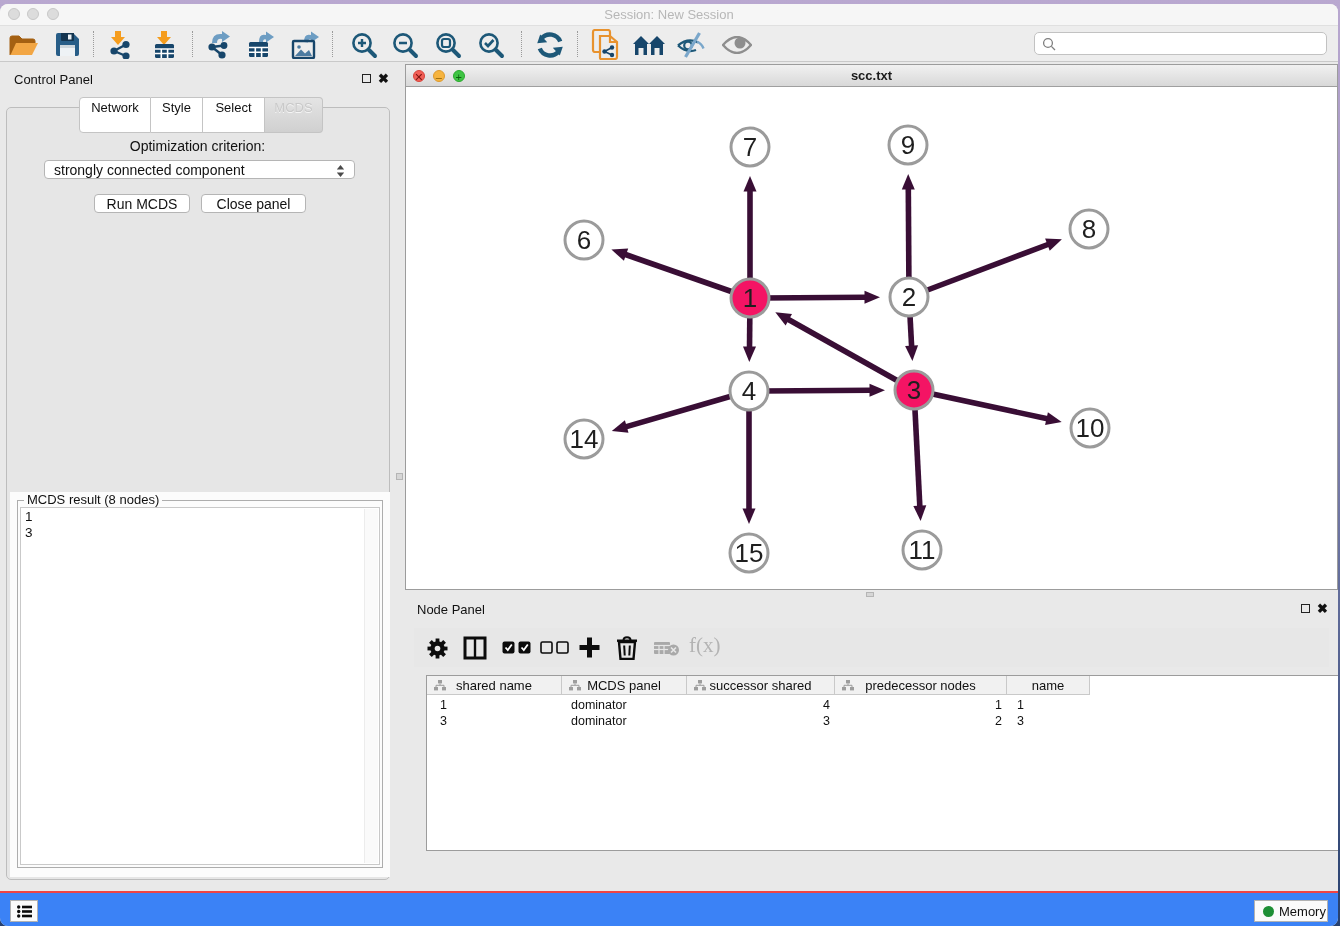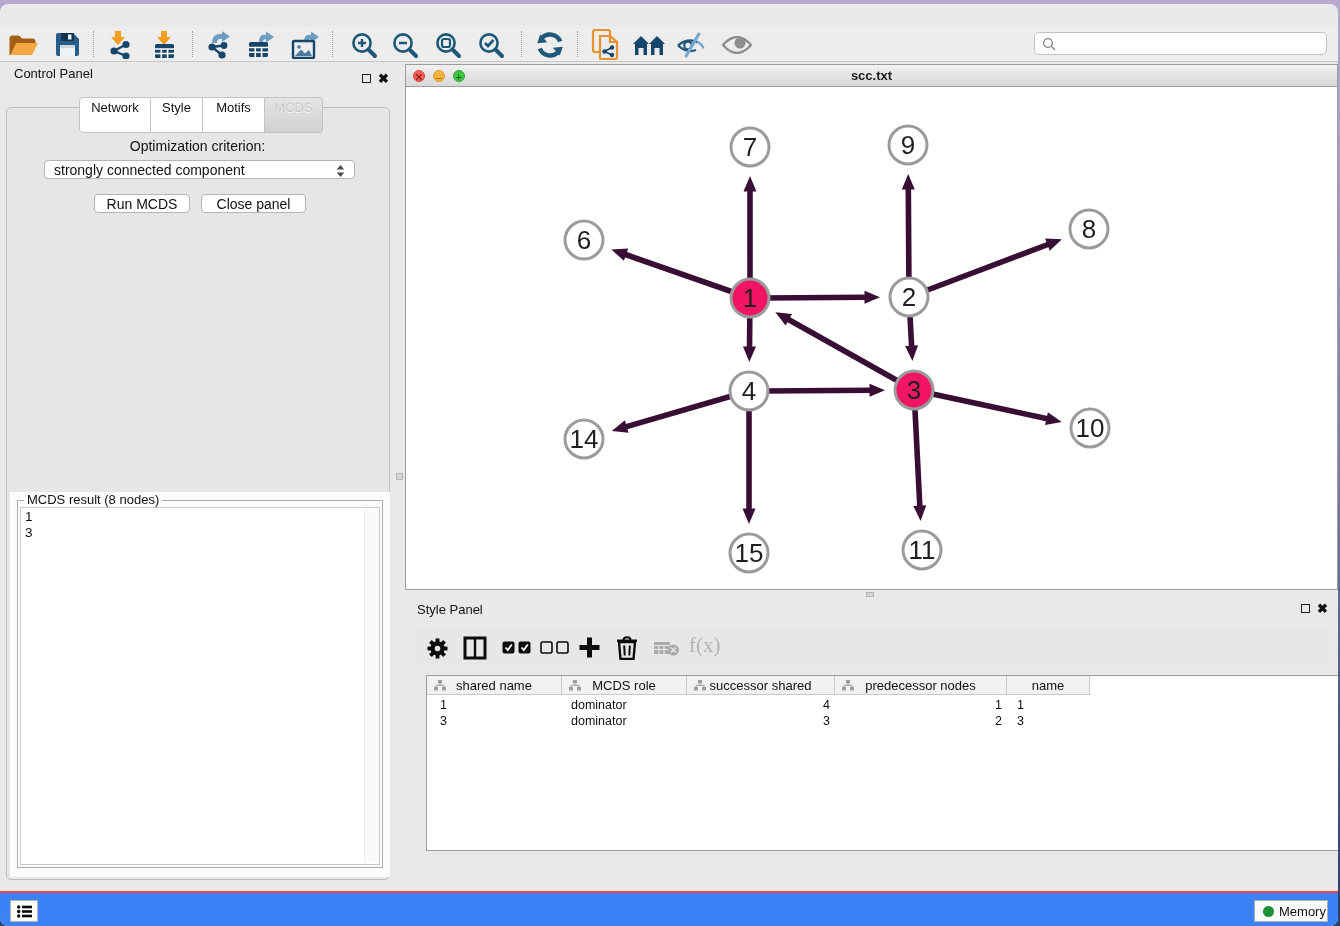--- a/index.html
+++ b/index.html
@@ -8,21 +8,21 @@
 .tl{position:absolute;top:3.5px;width:12px;height:12px;border-radius:50%;background:#dcdcdc;border:1px solid #c7c7c7}
 #wtitle{position:absolute;top:3px;width:100%;text-align:center;font-size:13px;color:#b7b7b7}
 #toolbar{position:absolute;left:0;top:22px;width:100%;height:36px;background:#ededed;border-bottom:1px solid #c9c9c9}
 .sep{position:absolute;top:5px;height:26px;width:0;border-left:1px dotted #9a9a9a}
 .ticon{position:absolute}
 #search{position:absolute;left:1034px;top:6px;width:293px;height:23px;background:#fff;border:1px solid #c2c2c2;border-radius:5px}
 #main{position:absolute;left:0;top:59px;width:100%;height:828px;background:#e9e9e9}
 #statusbar{position:absolute;left:0;top:887px;width:100%;height:47px;background:#3b82f6;border-top:2px solid #ef4444}
 
 #cp{position:absolute;left:0;top:0;width:395px;height:827px}
-#cptitle{position:absolute;left:14px;top:3px;font-size:13px;color:#111}
+#cptitle{position:absolute;left:14px;top:9px;font-size:13px;color:#111}
 .paneBtnSq{position:absolute;width:9px;height:9px;border:1.5px solid #222}
 .paneX{position:absolute;font-size:13px;font-weight:bold;color:#111}
 #cpbody{position:absolute;left:6px;top:44px;width:384px;height:773px;background:#e6e6e6;border:1px solid #bdbdbd;border-radius:5px}
 .tabrow{position:absolute;display:flex}
 .tab{height:36px;font-size:13px;text-align:center;line-height:20px;background:#fff;border:1px solid #c4c4c4;border-left:none;color:#111}
 .tab.first{border-left:1px solid #c4c4c4;border-radius:4px 0 0 4px}
 .tab.last{border-radius:0 4px 4px 0}
 .tab.sel{background:linear-gradient(#e4e4e4,#d0d0d0);color:#c9c9c9;text-shadow:0 1px 0 #f5f5f5}
 
 #netwin{position:absolute;left:405px;top:1px;width:933px;height:526px;border:1px solid #9c9c9c;background:#fff}
@@ -30,20 +30,26 @@
 .mtl{position:absolute;top:4.5px;width:12.5px;height:12.5px;border-radius:50%;font-size:11px;line-height:12px;text-align:center}
 
 #tp{position:absolute;left:405px;top:535px;width:933px;height:290px}
 #tptoolbar{position:absolute;left:9px;top:30px;width:915px;height:39px;background:#e7e7e7}
 #tbl{position:absolute;left:21px;top:77px;width:916px;height:176px;background:#fff;border:1px solid #9c9c9c}
 .th{position:absolute;top:0;height:19px;background:#f1f1f1;border-right:1px solid #c9c9c9;border-bottom:1px solid #c9c9c9;font-size:13px;text-align:center;line-height:19px;color:#111}
 .td{position:absolute;font-size:12.5px;color:#111;height:16px;line-height:16px}
 .hico{position:absolute;top:4px}
 </style></head><body>
 <div id="win">
+  <div id="titlebar">
+    <div class="tl" style="left:8px"></div>
+    <div class="tl" style="left:27px"></div>
+    <div class="tl" style="left:47px"></div>
+    <div id="wtitle">Session: New Session</div>
+  </div>
   <div id="toolbar">
     <svg class="ticon" style="left:9px;top:9px" width="30" height="21" viewBox="0 0 30 21">
       <path d="M1 20 L1 3 Q1 1 3 1 L10 1 L13 4 L24 4 Q26 4 26 6 L26 8" fill="#a46012" stroke="#a46012"></path>
       <path d="M1.5 20 L7 8 L29 8 L23 20 Z" fill="#f2a644"></path>
     </svg>
     <svg class="ticon" style="left:55px;top:6px" width="25" height="25" viewBox="0 0 25 25">
       <path d="M1 3 Q1 1 3 1 L18 1 L24 7 L24 22 Q24 24 22 24 L3 24 Q1 24 1 22 Z" fill="#275d87"></path>
       <path d="M6 1 L19 1 L19 8 Q19 9 18 9 L7 9 Q6 9 6 8 Z" fill="#13344f"></path>
       <rect x="13" y="2.5" width="3.5" height="5" fill="#eaf0f4"></rect>
       <rect x="5" y="13" width="15" height="11" fill="#eef2f5"></rect>
@@ -159,21 +165,21 @@
   </div>
   <div id="main">
     <div id="cp">
       <div id="cptitle">Control Panel</div>
       <div class="paneBtnSq" style="left:362px;top:11px"></div>
       <div class="paneX" style="left:378px;top:8px">✖</div>
       <div id="cpbody"></div>
       <div class="tabrow" style="left:79px;top:34px">
         <div class="tab first" style="width:72px">Network</div>
         <div class="tab" style="width:52px">Style</div>
-        <div class="tab" style="width:62px">Motifs</div>
+        <div class="tab" style="width:62px">Select</div>
         <div class="tab last sel" style="width:58px">MCDS</div>
       </div>
       <div style="position:absolute;left:0;top:75px;width:395px;text-align:center;font-size:14px;color:#111">Optimization criterion:</div>
       <div style="position:absolute;left:44px;top:97px;width:311px;height:19px;background:#fff;border:1px solid #b5b5b5;border-radius:4px;font-size:14px;line-height:18px;padding-left:9px;color:#111">strongly connected component
         <svg style="position:absolute;right:9px;top:4px" width="9" height="12" viewBox="0 0 9 12">
             <polygon points="4.5,0 8.2,4.4 0.8,4.4" fill="#4a4a4a"></polygon>
             <polygon points="4.5,12 8.2,7.6 0.8,7.6" fill="#4a4a4a"></polygon>
           </svg>
       </div>
       <div style="position:absolute;left:94px;top:131px;width:96px;height:19px;background:#fff;border:1px solid #b5b5b5;border-radius:4px;font-size:14px;line-height:18px;text-align:center;color:#111">Run MCDS</div>
@@ -242,21 +248,21 @@
 <text x="909" y="305" font-size="26" fill="#1f1f1f" text-anchor="middle">2</text>
 <text x="749" y="399" font-size="26" fill="#1f1f1f" text-anchor="middle">4</text>
 <text x="914" y="398" font-size="26" fill="#1f1f1f" text-anchor="middle">3</text>
 <text x="584" y="447" font-size="26" fill="#1f1f1f" text-anchor="middle">14</text>
 <text x="1090" y="436" font-size="26" fill="#1f1f1f" text-anchor="middle">10</text>
 <text x="749" y="561" font-size="26" fill="#1f1f1f" text-anchor="middle">15</text>
 <text x="922" y="558" font-size="26" fill="#1f1f1f" text-anchor="middle">11</text>
       </svg>
     </div>
     <div id="tp">
-      <div style="position:absolute;left:12px;top:4px;font-size:13px;color:#111">Style Panel</div>
+      <div style="position:absolute;left:12px;top:4px;font-size:13px;color:#111">Node Panel</div>
       <div class="paneBtnSq" style="left:896px;top:6px"></div>
       <div class="paneX" style="left:912px;top:3px">✖</div>
       <div id="tptoolbar">
         <svg style="position:absolute;left:12px;top:9px" width="23" height="23" viewBox="0 0 23 23">
           <g fill="#0c0c0c">
           <circle cx="11.5" cy="11.5" r="7.2"></circle>
           <g stroke="#0c0c0c" stroke-width="3.8">
                 <line x1="11.5" y1="1.5" x2="11.5" y2="21.5"></line>
                 <line x1="1.5" y1="11.5" x2="21.5" y2="11.5"></line>
                 <line x1="4.4" y1="4.4" x2="18.6" y2="18.6"></line>
@@ -297,21 +303,21 @@
               <line x1="6" y1="4.5" x2="6" y2="13"></line>
               <line x1="11" y1="4.5" x2="11" y2="13"></line>
             </g>
           <circle cx="20.5" cy="9" r="5.5" fill="#a9a9a9"></circle>
           <path d="M18 6.5 L23 11.5 M23 6.5 L18 11.5" stroke="#e7e7e7" stroke-width="1.6"></path>
         </svg>
         <div style="position:absolute;left:275px;top:5px;font-size:21px;color:#b3b3b3;font-family:'Liberation Serif',serif">f(x)</div>
       </div>
       <div id="tbl">
         <div class="th" style="left:0;width:135px">shared name</div>
-        <div class="th" style="left:135px;width:125px">MCDS role</div>
+        <div class="th" style="left:135px;width:125px">MCDS panel</div>
         <div class="th" style="left:260px;width:148px">successor shared</div>
         <div class="th" style="left:408px;width:172px">predecessor nodes</div>
         <div class="th" style="left:580px;width:83px">name</div>
         <svg class="hico" style="left:7px" width="12" height="11" viewBox="0 0 12 11">
             <g fill="#9d9d9d">
               <rect x="4" y="0" width="4" height="3.4"></rect>
               <rect x="0" y="7" width="4" height="3.4"></rect>
               <rect x="8" y="7" width="4" height="3.4"></rect>
             </g>
             <path d="M6 3.4 L6 5.3 M2 7 L2 5.3 L10 5.3 L10 7" stroke="#9d9d9d" fill="none"></path>

